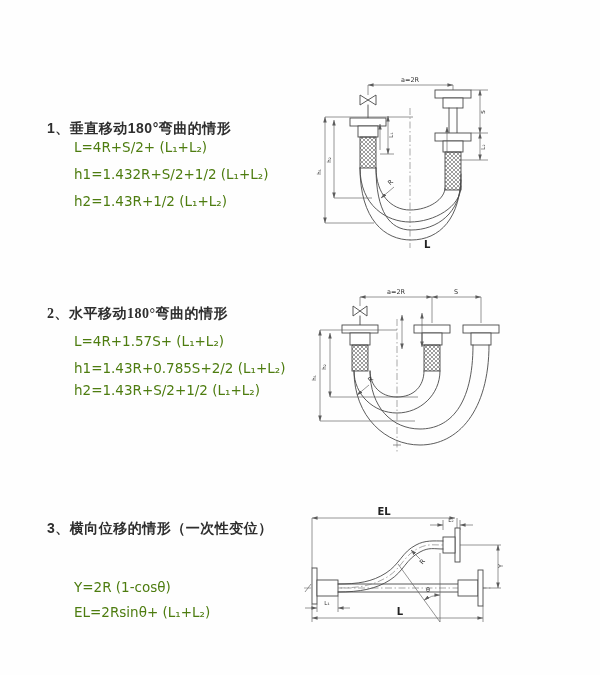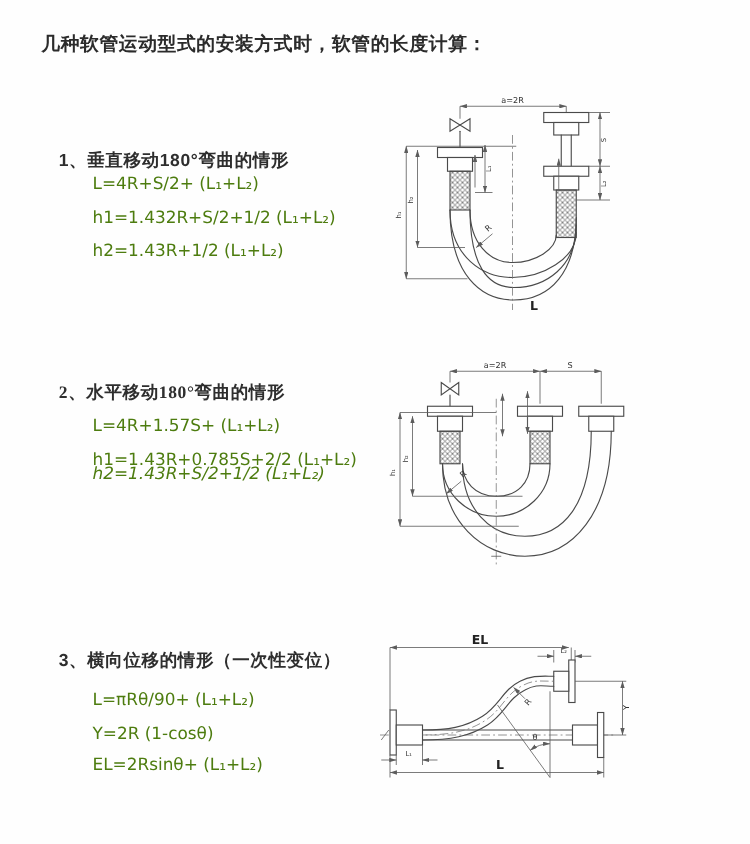--- a/index.html
+++ b/index.html
@@ -25,34 +25,32 @@
   .lbl{font:6.5px "DejaVu Sans",sans-serif;fill:#333;}
   .lbl-sm{font:5.5px "DejaVu Sans",sans-serif;fill:#333;}
   .lbl-big{font:700 10px "DejaVu Sans",sans-serif;fill:#222;}
   .valve{fill:none;stroke:#4a4a4a;stroke-width:.9;}
 </style>
 </head>
 <body>
 
 <div id="page">
 
-  <div class="abs title" style="left:33px;top:26px;">几种软管运动型式的安装方式时，软管的长度计算：</div>
 
   <div class="abs sec-head" style="left:47px;top:110px;margin-top:10px;">1、垂直移动180°弯曲的情形</div>
   <div class="abs formula" style="left:74px;top:139px;">L=4R+S/2+ (L₁+L₂)</div>
   <div class="abs formula" style="left:74px;top:166px;">h1=1.432R+S/2+1/2 (L₁+L₂)</div>
   <div class="abs formula" style="left:74px;top:193px;">h2=1.43R+1/2 (L₁+L₂)</div>
 
   <div class="abs sec-head" style="left:47px;top:305px;font-family:Liberation Serif, serif;">2、水平移动180°弯曲的情形</div>
   <div class="abs formula" style="left:74px;top:333px;">L=4R+1.57S+ (L₁+L₂)</div>
   <div class="abs formula" style="left:74px;top:360px;">h1=1.43R+0.785S+2/2 (L₁+L₂)</div>
-  <div class="abs formula" style="left:74px;top:371px;font-style:italic;">h2=1.43R+S/2+1/2 (L₁+L₂)</div>
+  <div class="abs formula" style="left:74px;top:382px;">h2=1.43R+S/2+1/2 (L₁+L₂)</div>
 
   <div class="abs sec-head" style="left:47px;top:520px;">3、横向位移的情形（一次性变位）</div>
-  <div class="abs formula" style="left:74px;top:552px;">L=πRθ/90+ (L₁+L₂)</div>
   <div class="abs formula" style="left:74px;top:579px;">Y=2R (1-cosθ)</div>
   <div class="abs formula" style="left:74px;top:604px;">EL=2Rsinθ+ (L₁+L₂)</div>
 
   <svg class="diag" style="left:310px;top:70px;" width="245" height="185" viewBox="0 0 245 185">
     <defs>
       <pattern id="hatch" width="4" height="4" patternUnits="userSpaceOnUse">
         <path d="M0,0 L4,4 M4,0 L0,4" stroke="#5a5a5a" stroke-width="0.6"></path>
       </pattern>
       <marker id="ar" viewBox="0 0 10 6" refX="9.5" refY="3" markerWidth="9" markerHeight="5.4" orient="auto-start-reverse">
         <path d="M0,0 L10,3 L0,6 z" fill="#5c5c5c"></path>

